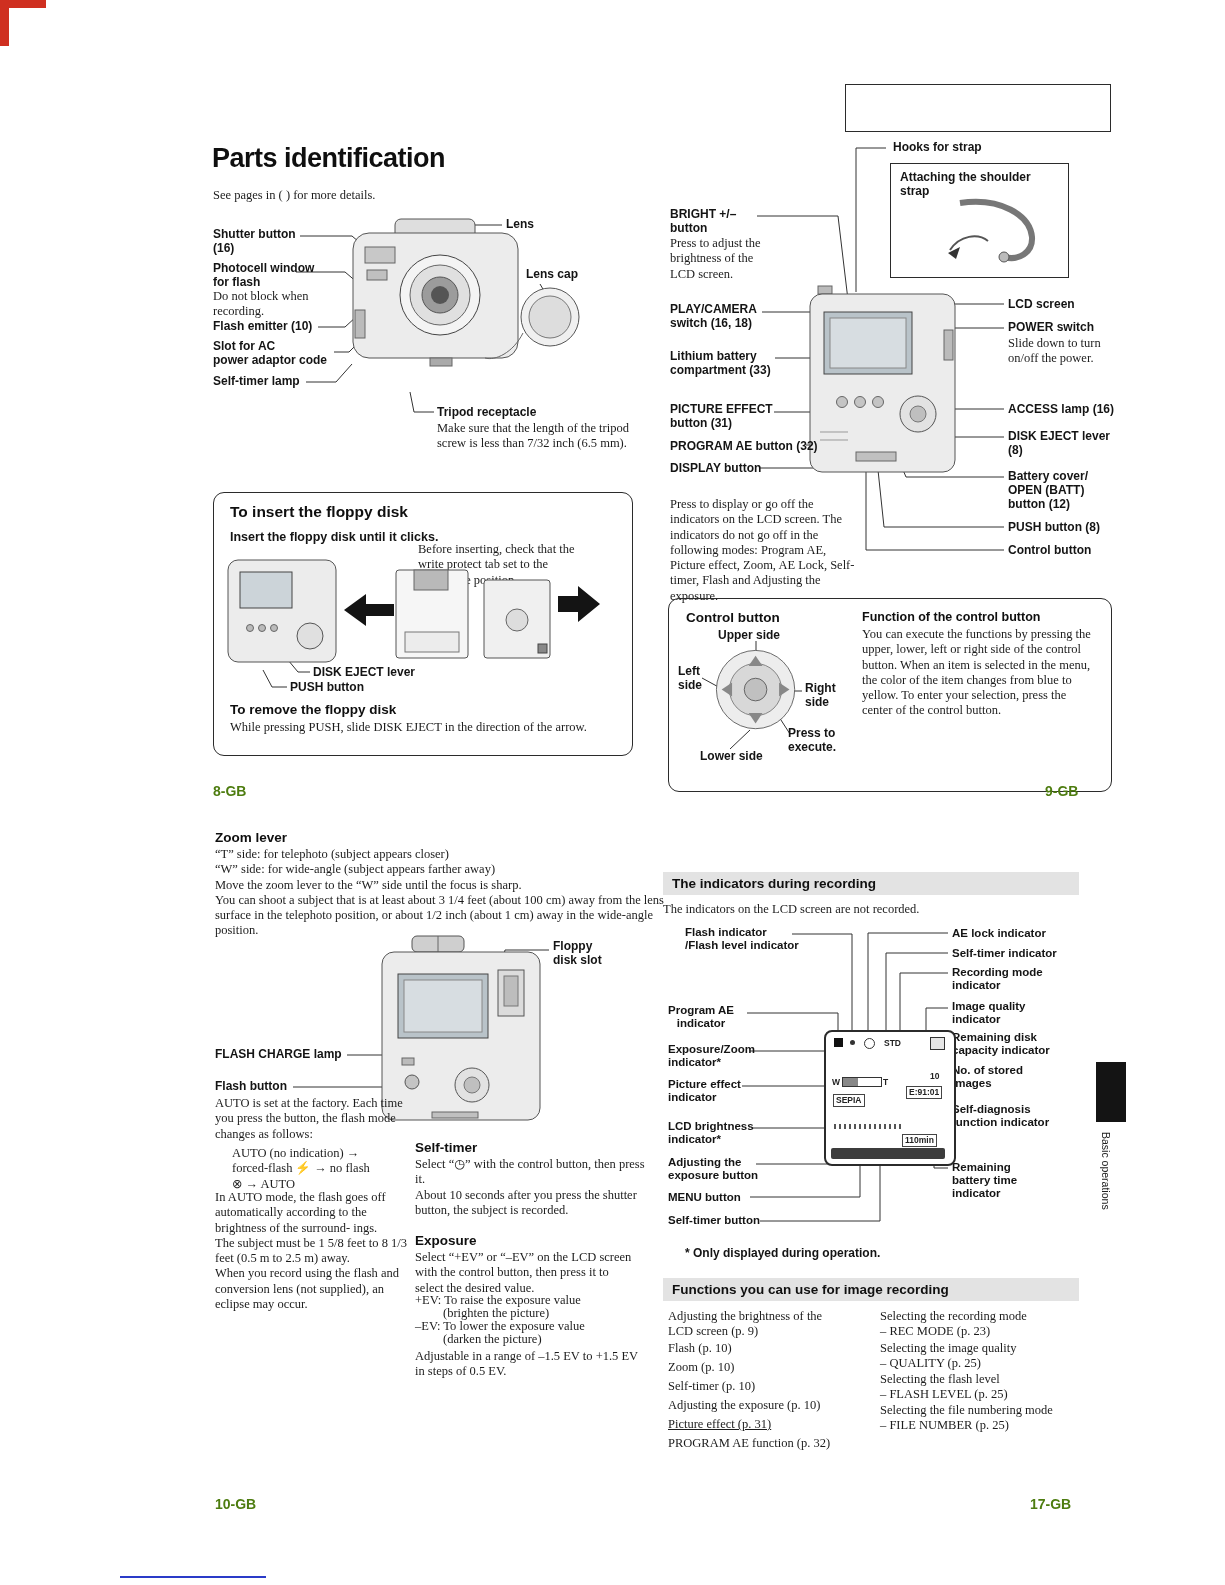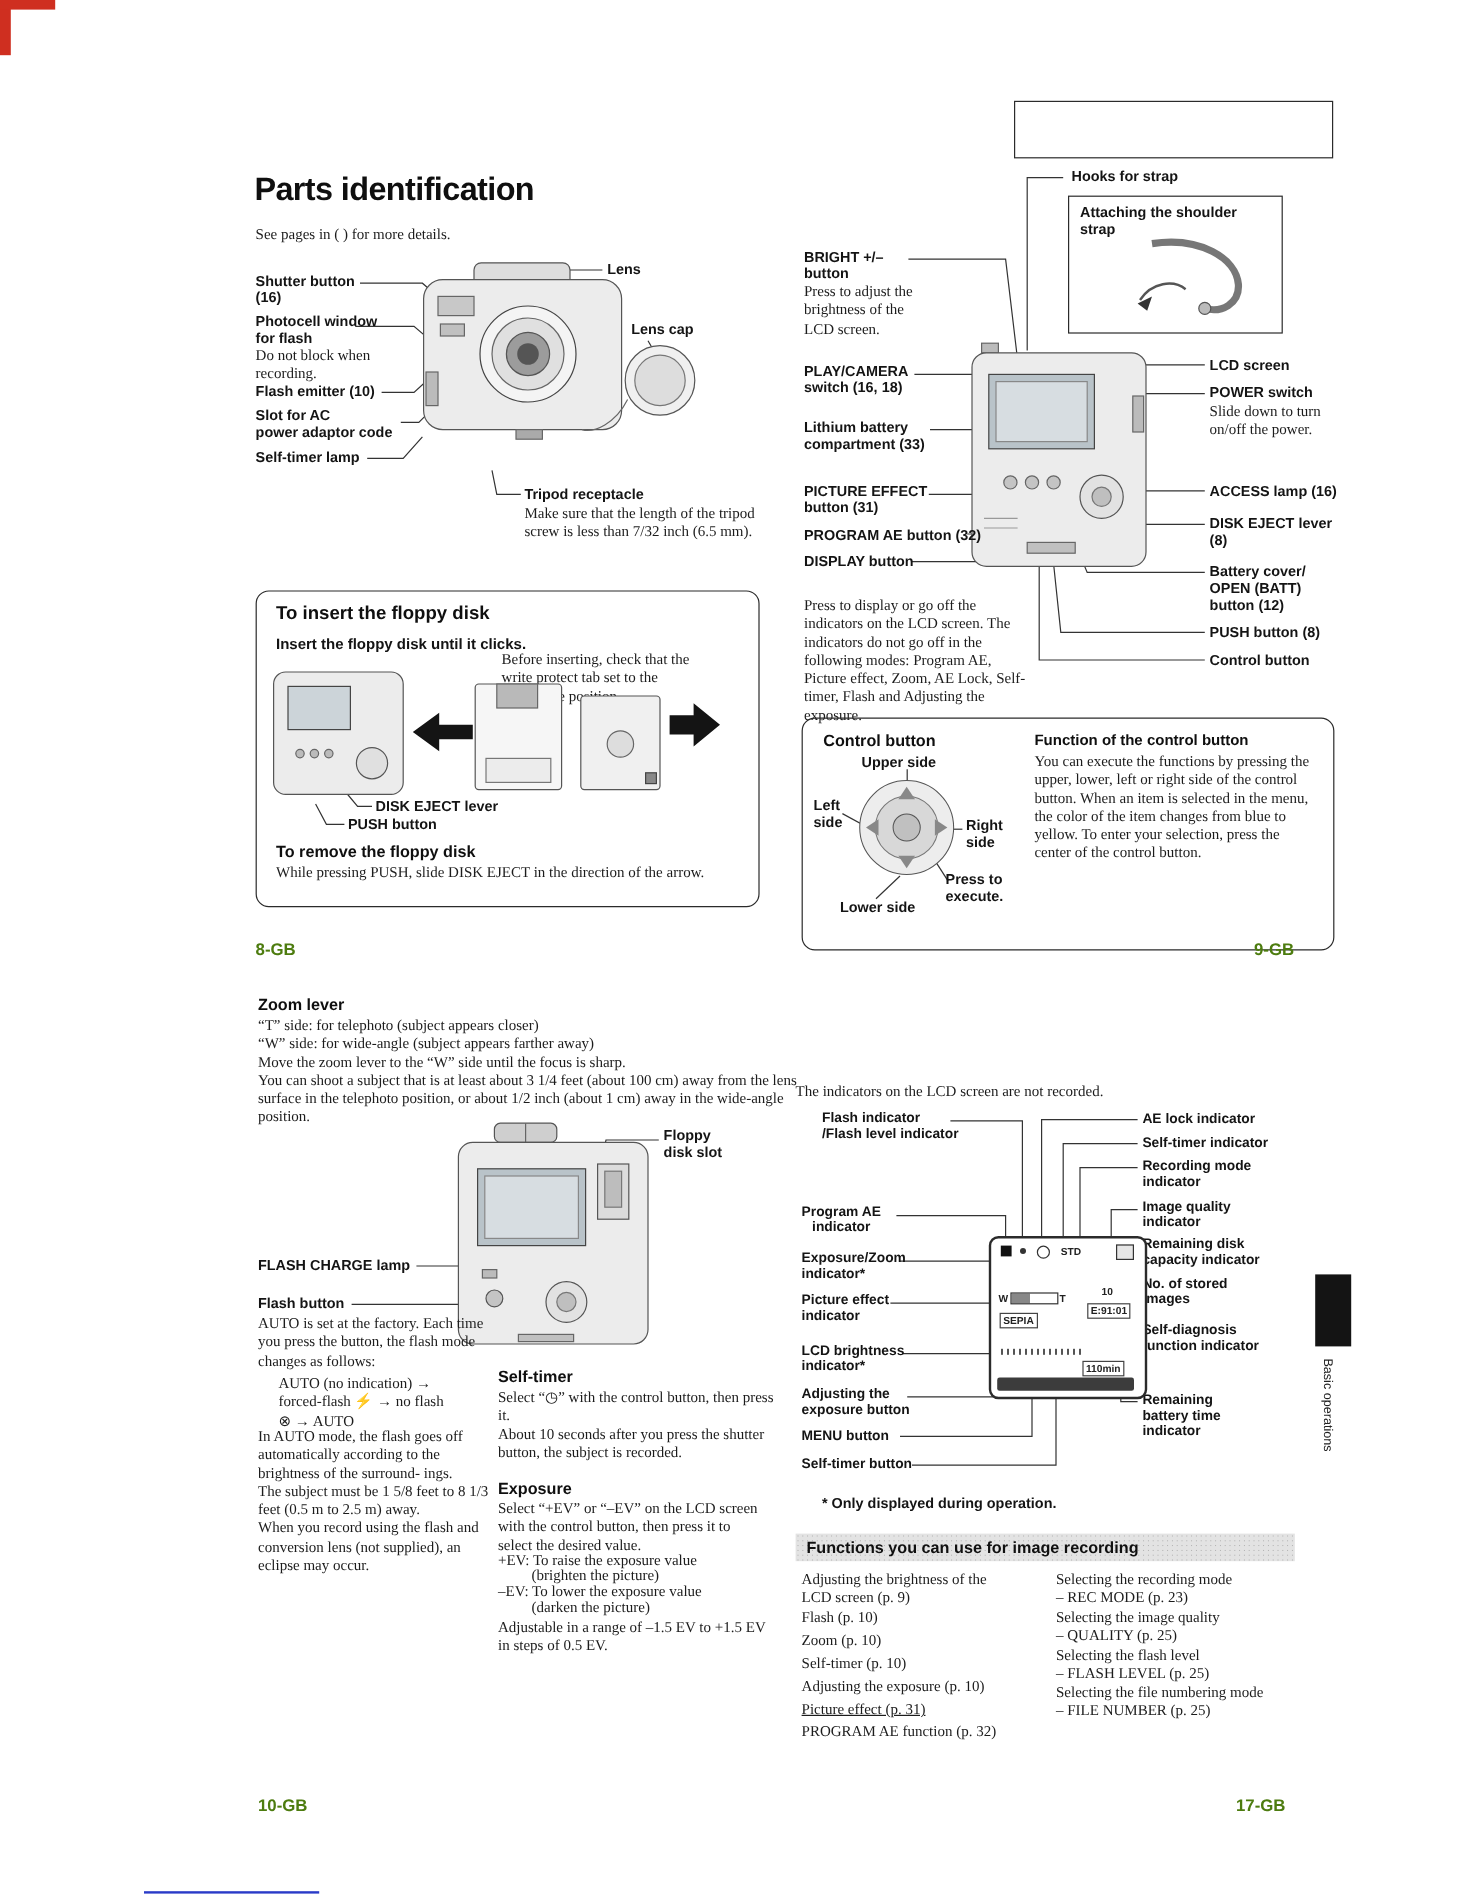--- a/index.html
+++ b/index.html
@@ -275,20 +275,21 @@
   <div class="abs h3" style="left:415px;top:1233px;">Exposure</div>
   <div class="abs body" style="left:415px;top:1250px;width:225px;">Select “+EV” or “–EV” on the LCD screen with the control button, then press it to select the desired value.</div>
   <div class="abs body" style="left:415px;top:1293px;width:230px;">+EV: To raise the exposure value</div>
   <div class="abs body" style="left:443px;top:1306px;width:200px;">(brighten the picture)</div>
   <div class="abs body" style="left:415px;top:1319px;width:230px;">–EV: To lower the exposure value</div>
   <div class="abs body" style="left:443px;top:1332px;width:200px;">(darken the picture)</div>
   <div class="abs body" style="left:415px;top:1349px;width:225px;">Adjustable in a range of –1.5 EV to +1.5 EV in steps of 0.5 EV.</div>
 
   <div class="abs pageno" style="left:215px;top:1496px;">10-GB</div>
 
+  <div class="abs ghdr" style="left:663px;top:872px;width:398px;">The indicators during recording</div>
   <div class="abs body" style="left:663px;top:902px;width:400px;">The indicators on the LCD screen are not recorded.</div>
 
   <div class="abs lbl lbl17" style="left:685px;top:926px;">Flash indicator
 /Flash level indicator</div>
   <div class="abs lbl lbl17" style="left:668px;top:1004px;text-align:center;">Program AE
 indicator</div>
   <div class="abs lbl lbl17" style="left:668px;top:1043px;">Exposure/Zoom
 indicator*</div>
   <div class="abs lbl lbl17" style="left:668px;top:1078px;">Picture effect
 indicator</div>
@@ -317,21 +318,21 @@
 
   <div class="abs" style="left:824px;top:1030px;width:128px;height:132px;border:2px solid #2b2b2b;border-radius:8px;background:#fff;">
     <div class="abs" style="left:8px;top:6px;width:9px;height:9px;background:#111;"></div>
     <div class="abs" style="left:24px;top:8px;width:5px;height:5px;border-radius:50%;background:#333;"></div>
     <div class="abs" style="left:38px;top:6px;width:9px;height:9px;border:1px solid #333;border-radius:50%;"></div>
     <div class="abs tok" style="left:58px;top:7px;">STD</div>
     <div class="abs" style="left:104px;top:5px;width:13px;height:11px;border:1px solid #333;background:#e6e6e6;"></div>
     <div class="abs tok" style="left:6px;top:46px;">W</div>
     <div class="abs" style="left:16px;top:45px;width:38px;height:8px;border:1px solid #333;background:linear-gradient(90deg,#888 0 40%,#fff 40%);"></div>
     <div class="abs tok" style="left:57px;top:46px;">T</div>
-    <div class="abs tok" style="left:92px;top:40px;">10</div>
+    <div class="abs tok" style="left:104px;top:40px;">10</div>
     <div class="abs tok tokbox" style="left:80px;top:54px;">E:91:01</div>
     <div class="abs tok tokbox" style="left:7px;top:62px;">SEPIA</div>
     <div class="abs" style="left:8px;top:92px;width:68px;height:5px;background:repeating-linear-gradient(90deg,#555 0 2px,transparent 2px 5px);"></div>
     <div class="abs tok tokbox" style="left:76px;top:102px;">110min</div>
     <div class="abs" style="left:5px;top:116px;width:114px;height:11px;background:#3c3c3c;border-radius:2px;"></div>
   </div>
 
   <div class="abs lbl" style="left:685px;top:1247px;font-size:12px;">* Only displayed during operation.</div>
 
   <div class="abs ghdr" style="left:663px;top:1278px;width:398px;">Functions you can use for image recording</div>

